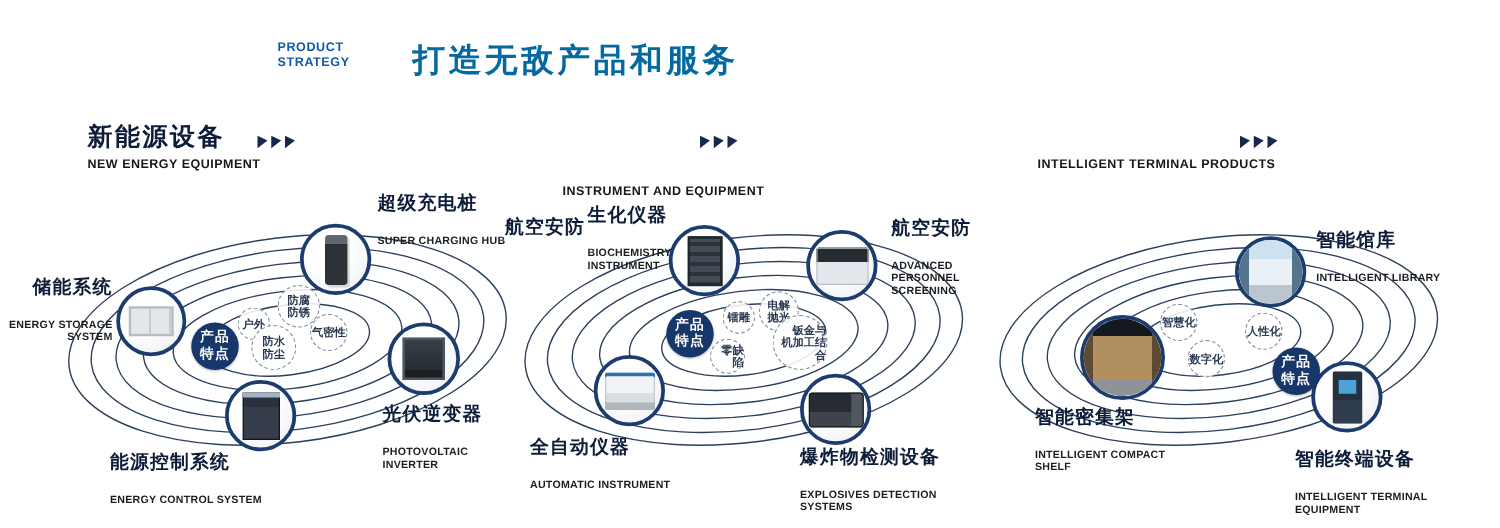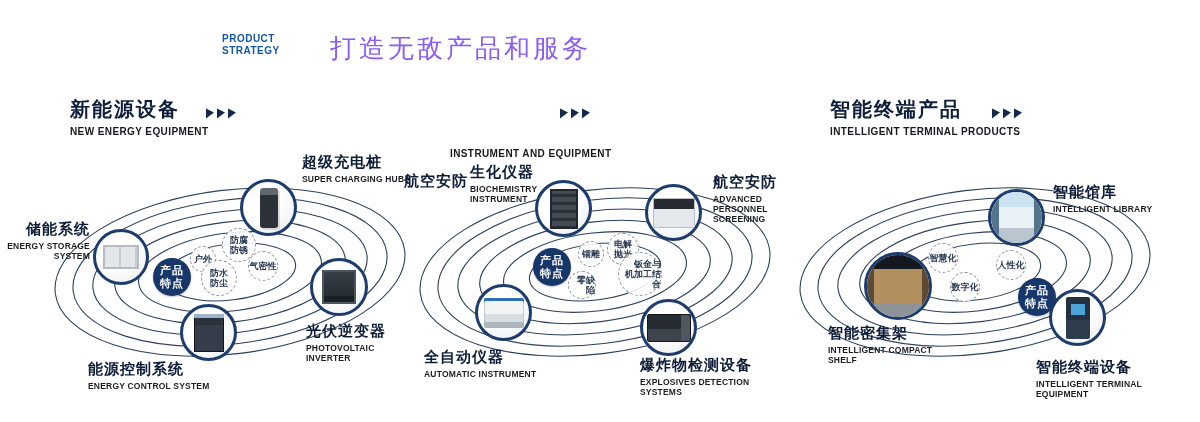--- a/index.html
+++ b/index.html
@@ -3,21 +3,21 @@
 <meta charset="utf-8">
 <style>
   * { margin:0; padding:0; box-sizing:border-box; }
   html,body { background:#ffffff; }
   body { font-family:"Liberation Sans","DejaVu Sans",sans-serif; }
   .canvas { position:relative; width:1200px; height:422px; background:#ffffff; overflow:hidden; }
 
   
   .hdr-title  { position:absolute; left:72px;  top:26px; font-size:31px; font-weight:bold; color:#1458a5; letter-spacing:2px; }
   .hdr-en     { position:absolute; left:222px; top:33px; font-size:10px; font-weight:bold; color:#1458a5; line-height:12px; letter-spacing:0.5px; }
-  .hdr-slogan { position:absolute; left:330px; top:31px; font-size:26px; font-weight:normal; color:#8b5cf6; letter-spacing:3px; }
+  .hdr-slogan { position:absolute; left:330px; top:31px; font-size:26px; font-weight:bold; color:#0369a1; letter-spacing:3px; }
 
   
   .sec-title { position:absolute; font-size:20px; font-weight:bold; color:#0d1c38; letter-spacing:2px; }
   .sec-sub   { position:absolute; font-size:10px; font-weight:bold; color:#16181c; letter-spacing:0.4px; }
   .chev      { position:absolute; display:flex; gap:3px; align-items:center; height:14px; }
   .chev i    { display:block; width:0; height:0; border-left:8px solid #14294d; border-top:5px solid transparent; border-bottom:5px solid transparent; transform:skewY(-8deg); }
 
   
   .orbits { position:absolute; overflow:visible; }
   .orbits ellipse { fill:none; stroke:#2b405c; stroke-width:1.1; }
@@ -29,21 +29,21 @@
   .badge { position:absolute; border-radius:50%; background:#17376b; color:#ffffff; display:flex; align-items:center; justify-content:center; text-align:center; font-weight:bold; box-shadow:0 1px 2px rgba(0,0,0,0.25); }
   .badge span { display:block; width:24px; font-size:11px; line-height:13px; letter-spacing:1px; }
 
   
   .bub { position:absolute; border-radius:50%; border:1px dashed #8a93a3; color:#27354d; display:flex; align-items:center; justify-content:center; text-align:right; background:rgba(255,255,255,0.88); }
   .bub .t { font-size:9px; line-height:10px; font-weight:bold; color:#2b3a52; }
 
   
   .plabel { position:absolute; }
   .plabel .cn { font-size:15px; font-weight:bold; color:#0d1c38; letter-spacing:1px; }
-  .plabel .en { font-size:8.5px; font-weight:bold; color:#1c1e22; letter-spacing:0.2px; line-height:10px; margin-top:2px; }
+  .plabel .en { font-size:8.5px; font-weight:bold; color:#1c1e22; letter-spacing:0.2px; line-height:10px; margin-top:15px; }
   .r { text-align:right; }
 
   
   .eq { flex:none; }
   .eq-storage { width:36px; height:24px; border:2px solid #b6bcc2; background:repeating-linear-gradient(90deg,#e3e7ea 0 14px,#c6ccd1 14px 16px); }
   .eq-charger { width:18px; height:40px; border-radius:3px; background:linear-gradient(180deg,#60686f 0 18%,#2c3238 18%); box-shadow:2px 2px 0 rgba(0,0,0,0.12); }
   .eq-inverter { width:34px; height:34px; background:linear-gradient(180deg,#39414a,#20262c); box-shadow:inset 0 0 0 2px #4c565f, inset 0 -8px 0 #1a1f24; }
   .eq-control { width:30px; height:38px; background:linear-gradient(180deg,#2b323c 0 30%,#343d49 30%); box-shadow:inset 0 4px 0 #9fb4c8, inset 0 0 0 1px #12161b; }
   .eq-rack { width:28px; height:40px; background:repeating-linear-gradient(180deg,#434b55 0 5px,#2b323a 5px 8px); box-shadow:inset 0 0 0 2px #20262d; }
   .eq-scanner { width:42px; height:30px; border-radius:2px; background:linear-gradient(180deg,#262b31 0 38%,#e4e8ec 38%); box-shadow:inset 0 0 0 1px #b9bfc5; }
@@ -217,21 +217,20 @@
         <div>零缺陷</div>
       </div>
     </div>
   <div class="bub" style="left:618px;top:252px;width:44px;height:44px;">
       <div class="t">
         <div>钣金与</div>
         <div>机加工结合</div>
       </div>
     </div>
 
-  <div class="sec-title" style="left:830px;top:96px;">智能终端产品</div>
   <div class="chev" style="left:992px;top:106px;">
       <i></i>
       <i></i>
       <i></i>
     </div>
   <div class="sec-sub" style="left:830px;top:126px;">INTELLIGENT TERMINAL PRODUCTS</div>
 
   <svg class="orbits" style="left:795px;top:186px;" width="360" height="172" viewBox="0 0 360 172">
     <g transform="rotate(-7 180 86)">
       <ellipse cx="180" cy="86" rx="176" ry="82"></ellipse>

